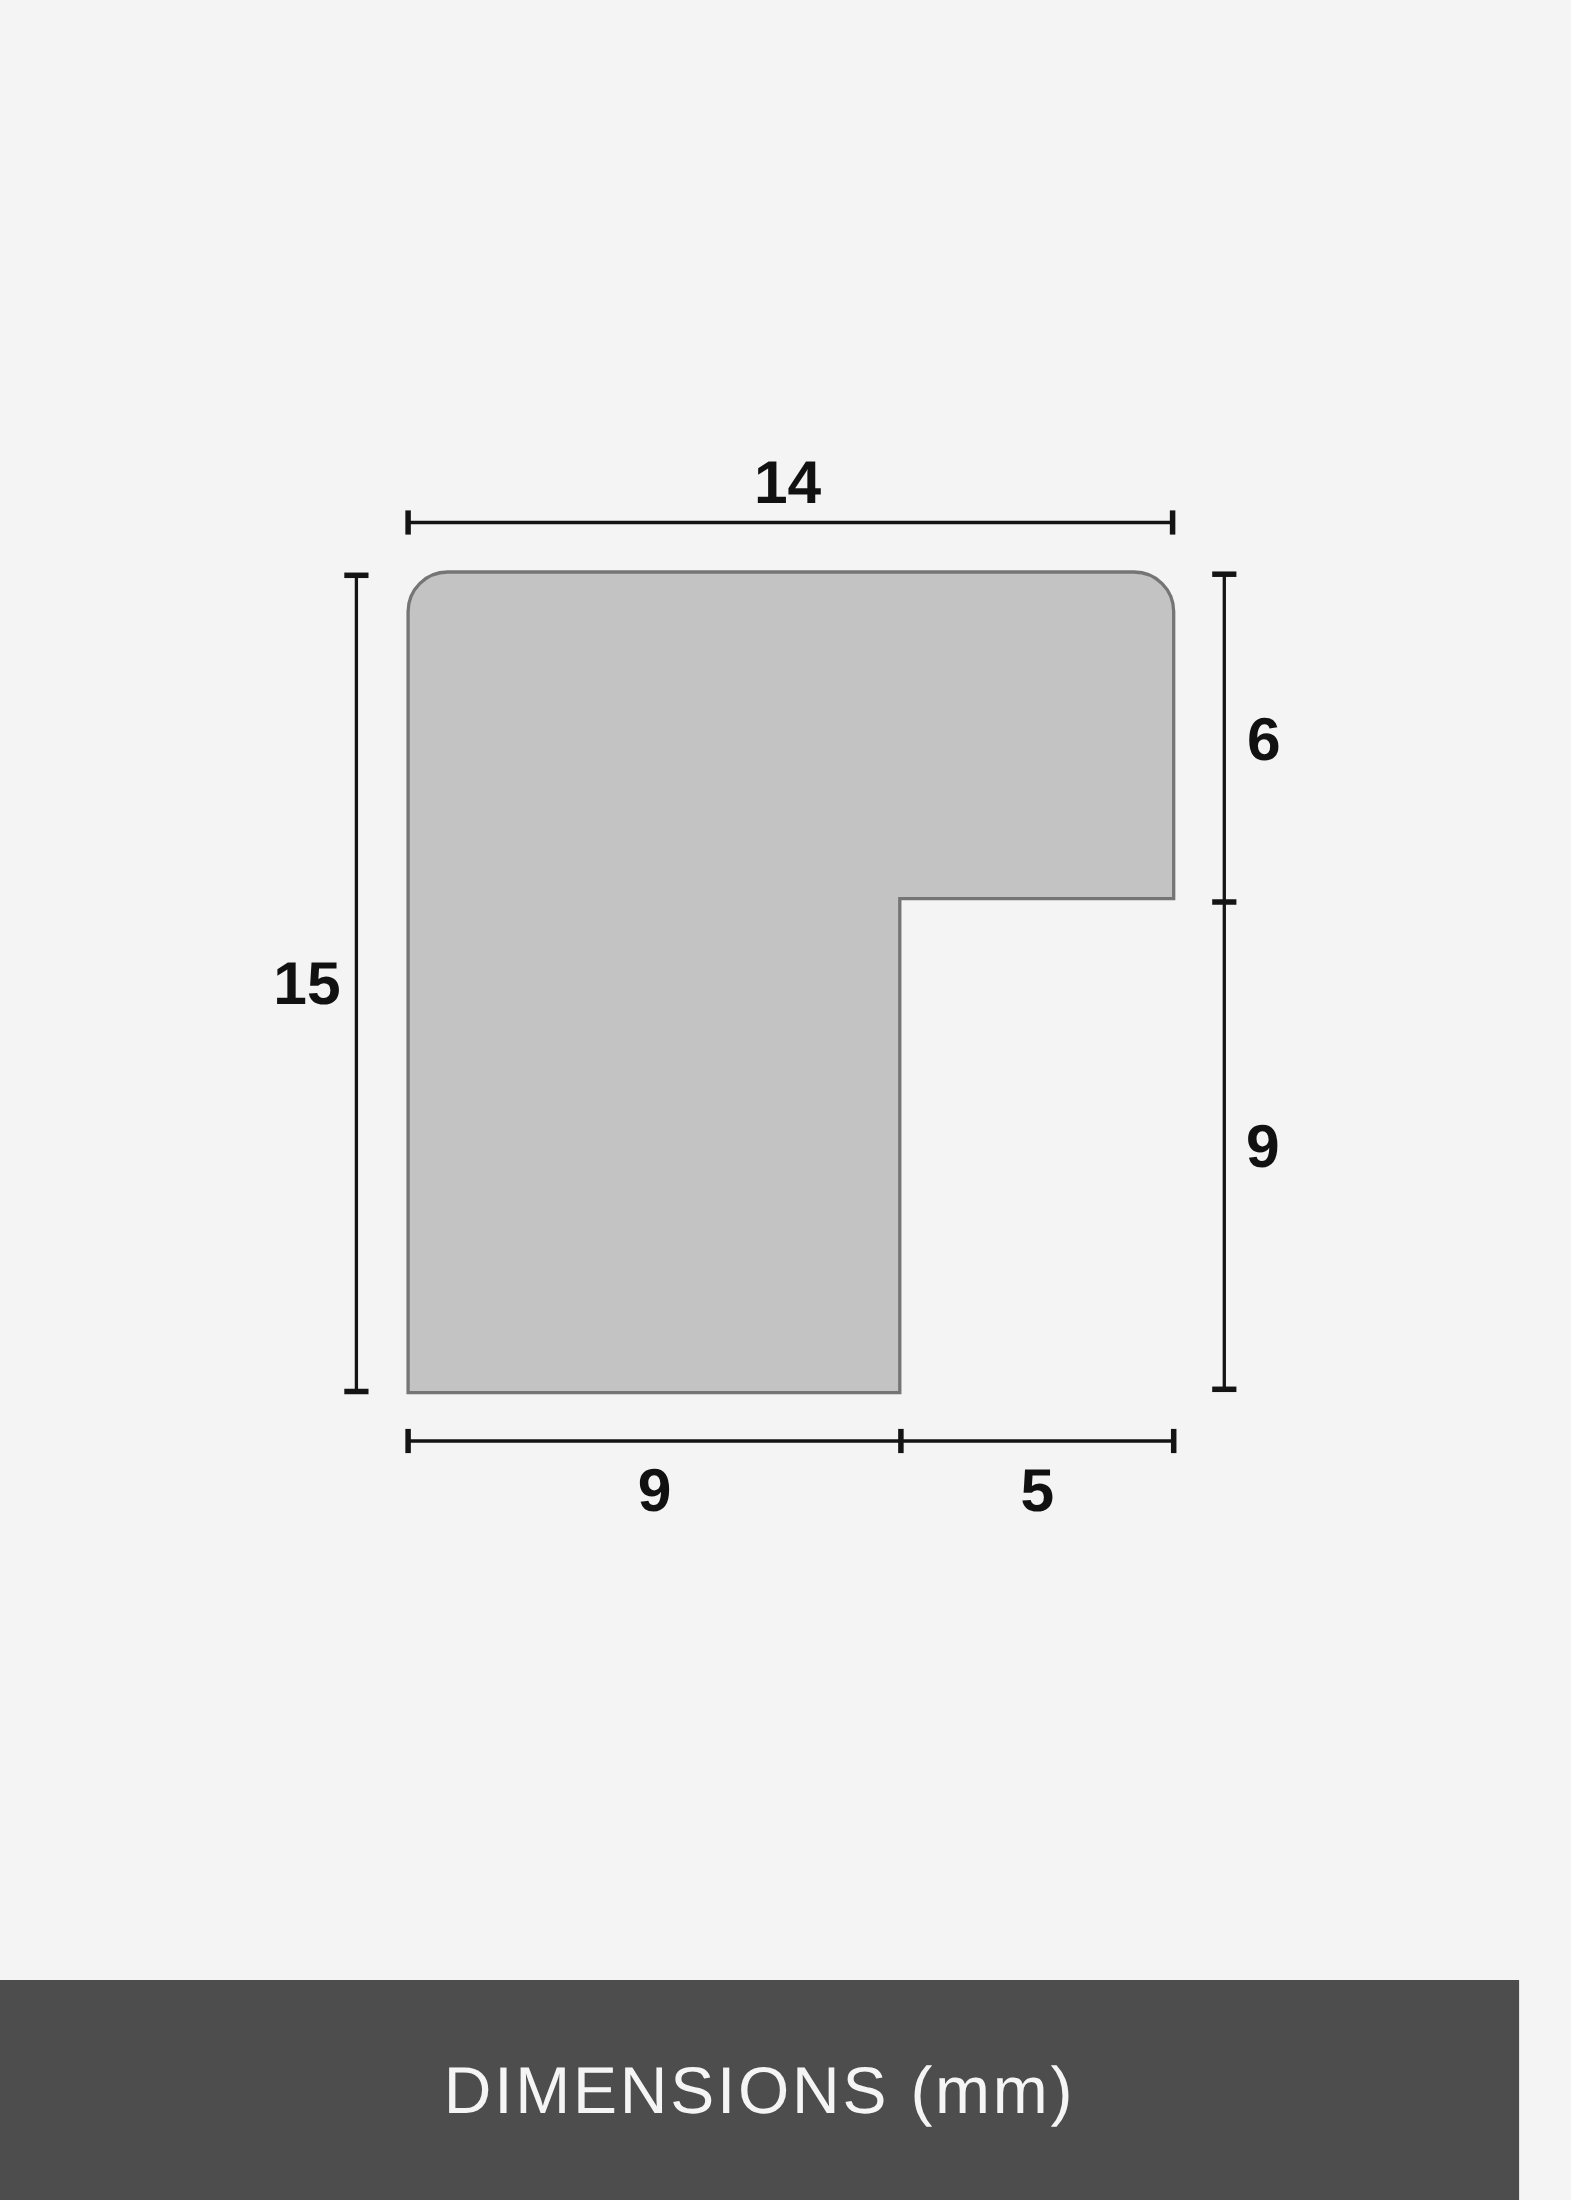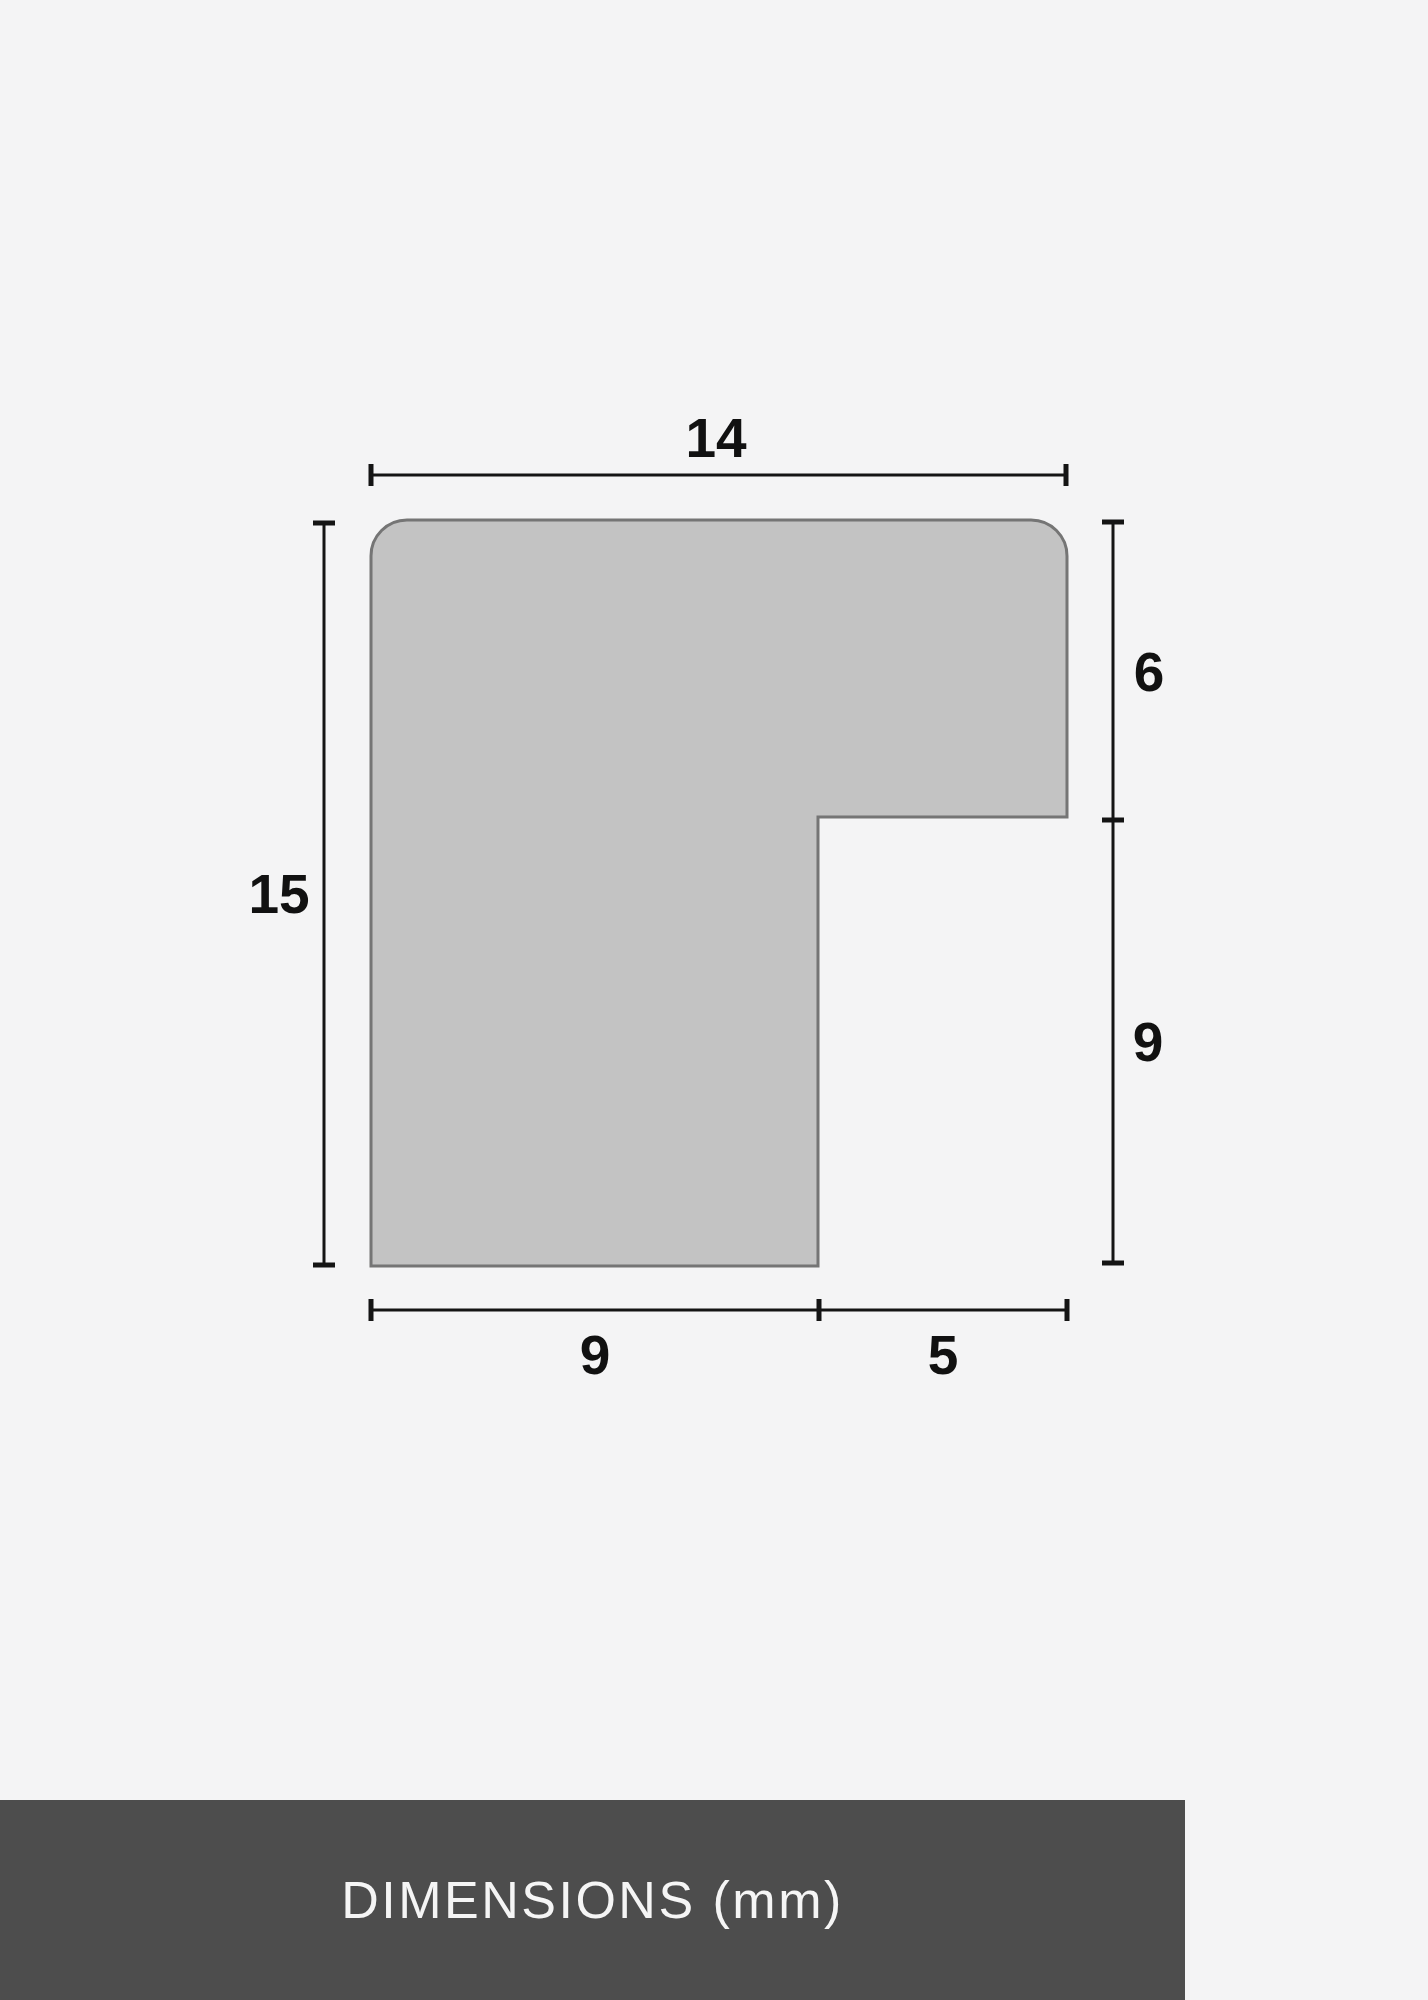--- a/index.html
+++ b/index.html
@@ -36,28 +36,28 @@
     stroke-width: 5;
   }
   .num {
     fill: var(--dimension-text, #111111);
     font-family: "Liberation Sans", sans-serif;
     font-size: 55px;
     font-weight: 700;
     text-anchor: middle;
   }
   .footer {
-    width: 1185px;
+    width: 1381px;
     height: 200px;
     background: var(--footer-background, #4d4d4d);
     color: var(--footer-text, #f5f5f5);
     display: flex;
     align-items: center;
     justify-content: center;
-    font-size: 52px;
+    font-size: 60px;
     font-weight: 400;
     letter-spacing: 2.5px;
     white-space: pre;
   }
 </style>
 </head>
 <body>
 
 <div class="canvas">
   <svg width="1428" height="1800" viewBox="0 0 1428 1800">

